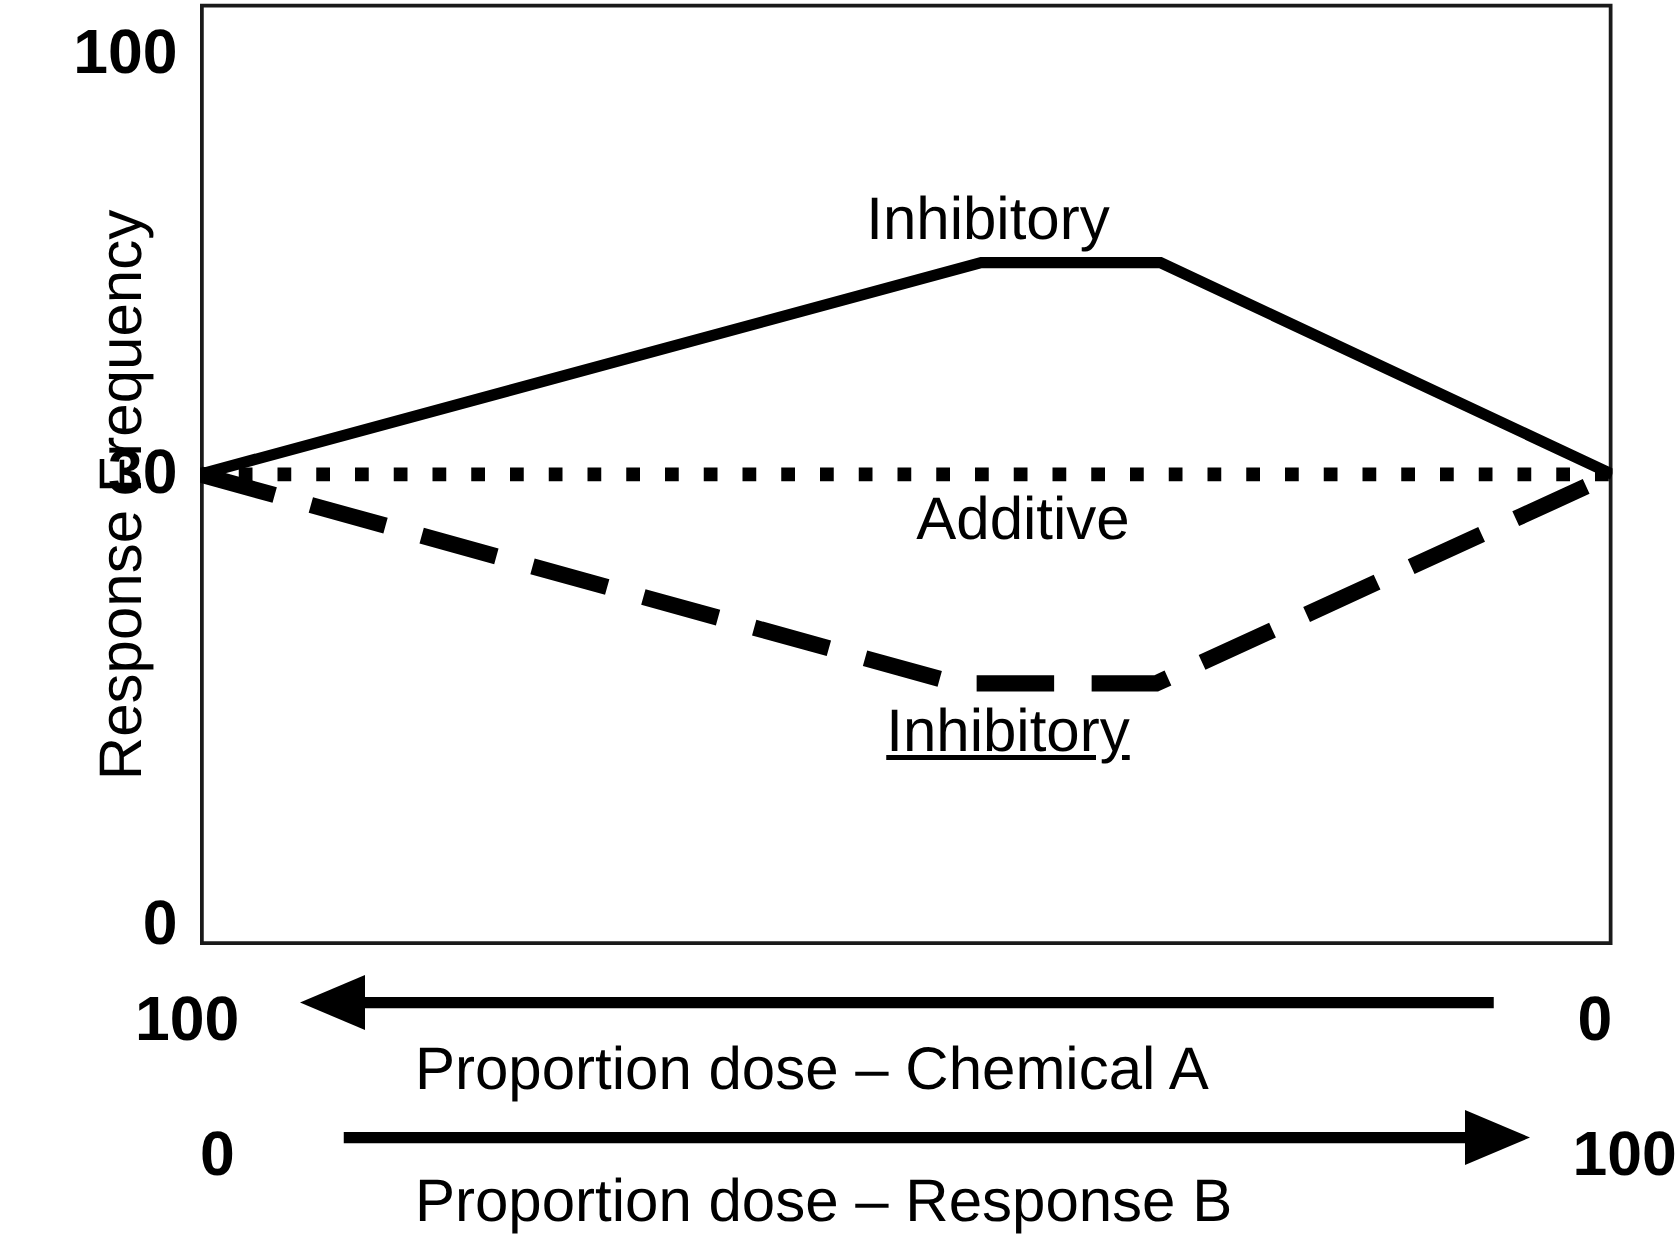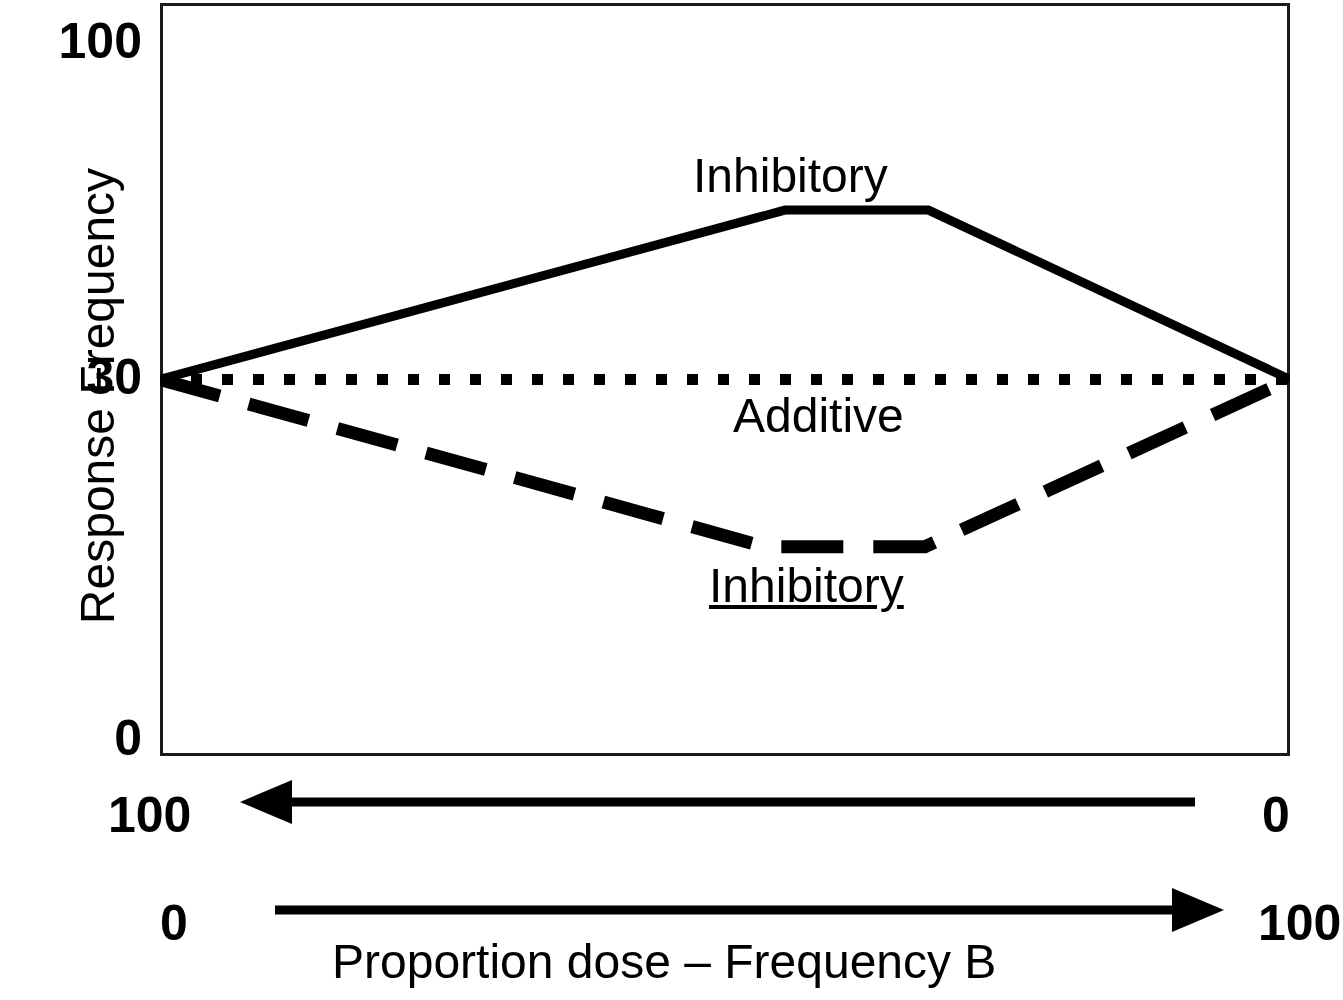--- a/index.html
+++ b/index.html
@@ -153,24 +153,25 @@
   <div class="series-label label-inhibitory">Inhibitory</div>
 
   <div class="axis-row axis-row-a">
     <svg class="arrow-svg" viewBox="0 0 1343 48">
       <line x1="1195" y1="24" x2="268" y2="24" stroke="#000000" stroke-width="9"></line>
       <polygon points="240,24 292,2 292,46" fill="#000000"></polygon>
     </svg>
   </div>
   <div class="axis-end-label end-a-left">100</div>
   <div class="axis-end-label end-a-right">0</div>
+  <div class="axis-caption caption-a">Proportion dose – Chemical A</div>
 
   <div class="axis-row axis-row-b">
     <svg class="arrow-svg" viewBox="0 0 1343 48">
       <line x1="275" y1="22" x2="1196" y2="22" stroke="#000000" stroke-width="9"></line>
       <polygon points="1224,22 1172,0 1172,44" fill="#000000"></polygon>
     </svg>
   </div>
   <div class="axis-end-label end-b-left">0</div>
   <div class="axis-end-label end-b-right">100</div>
-  <div class="axis-caption caption-b">Proportion dose – Frequency B</div>
+  <div class="axis-caption caption-b">Proportion dose – Response B</div>
 
 </div>
 
 </body></html>

